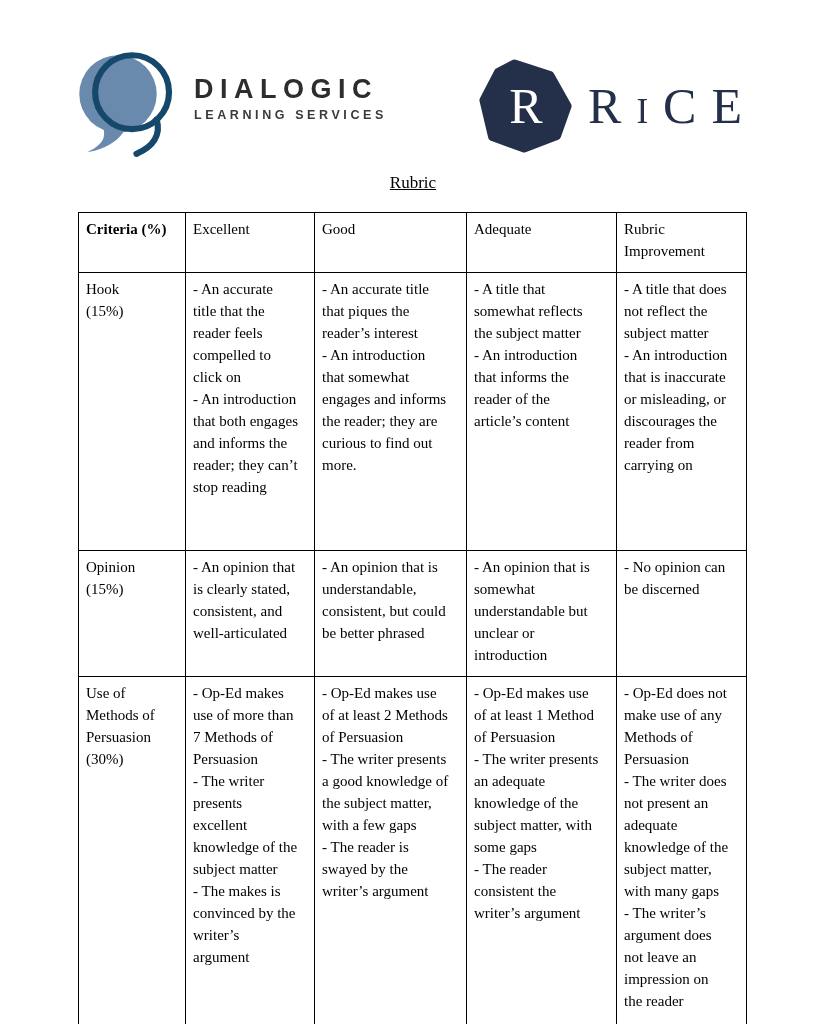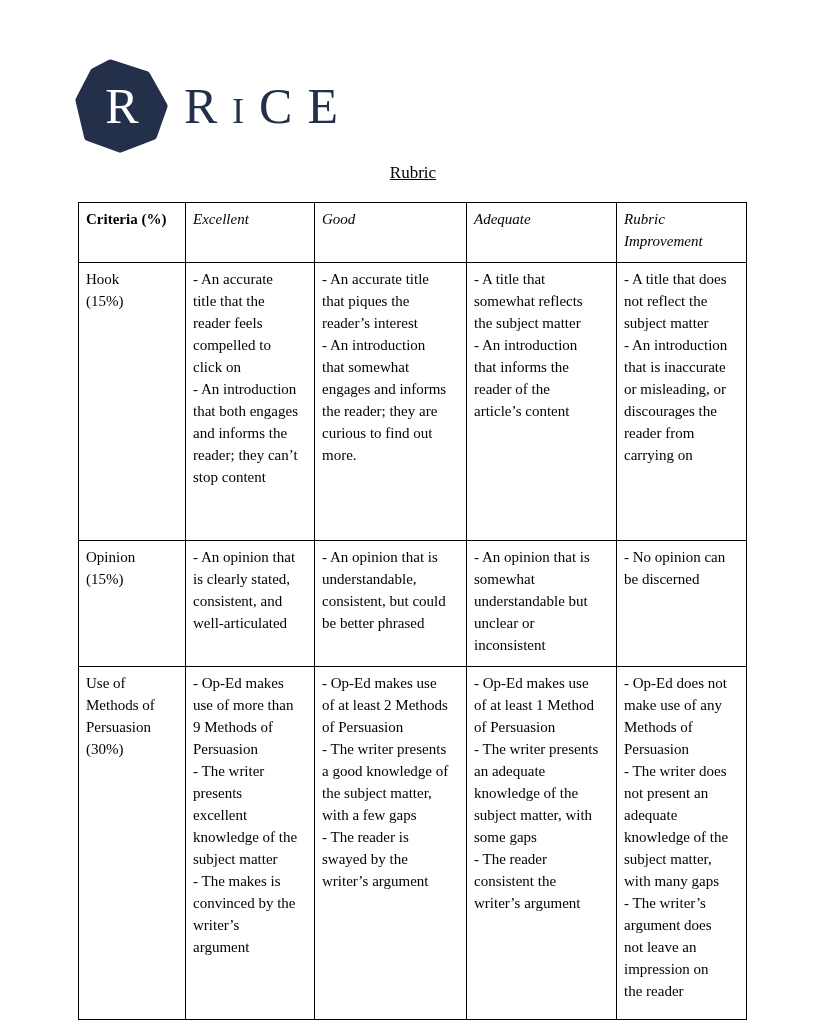--- a/index.html
+++ b/index.html
@@ -94,38 +94,49 @@
     border: 1.5px solid #000000;
     vertical-align: top;
     text-align: left;
     padding: 5px 16px 7px 7px;
     font-size: 15px;
     line-height: 22px;
     overflow: hidden;
   }
   table.rubric th {
     font-weight: normal;
-    font-style: italic;
     height: 47px;
   }
   table.rubric th.crit-head {
     font-weight: bold;
     font-style: normal;
   }
   td.criteria { white-space: pre-line; }
   tr.row-hook td { height: 265px; font-family: Liberation Serif, serif; }
   tr.row-opinion td { height: 113px; }
   tr.row-persuasion td { height: 340px; }
   .bullet { margin: 0; }
 </style>
 </head>
 <body>
 
 <div class="logo-band">
 
+  <div class="dialogic-logo">
+    <svg class="bubble-svg" viewBox="0 0 125 125" aria-hidden="true">
+      <circle cx="50" cy="50" r="44" fill="#6a8aad"></circle>
+      <path d="M32,84 C38,100 32,108 15,116 C38,113 55,100 59,87 Z" fill="#6a8aad"></path>
+      <circle cx="66" cy="48" r="42" fill="none" stroke="#16486b" stroke-width="7"></circle>
+      <path d="M94,79 C99,97 90,110 71,118" fill="none" stroke="#16486b" stroke-width="7" stroke-linecap="round"></path>
+    </svg>
+    <div class="dialogic-text">
+      <div class="dialogic-word">DIALOGIC</div>
+      <div class="dialogic-sub">LEARNING SERVICES</div>
+    </div>
+  </div>
 
   <div class="rice-logo">
     <svg class="hex-svg" viewBox="0 0 100 100" aria-hidden="true">
       <polygon points="38,6 75,18 93,50 82,81 48,94 15,82 6,44 21,15" fill="#243049" stroke="#243049" stroke-width="9" stroke-linejoin="round"></polygon>
       <text x="50" y="68" text-anchor="middle" font-family="Liberation Serif, serif" font-size="52" fill="#ffffff">R</text>
     </svg>
     <div class="rice-letters" id="rice-letters">
         <span class="rice-letter">R</span>
         <span class="rice-letter small">I</span>
         <span class="rice-letter">C</span>
@@ -153,21 +164,21 @@
         <th>Adequate</th>
         <th>Rubric Improvement</th>
       </tr>
   </thead>
   <tbody id="rubric-body">
       <tr class="row-hook">
         <td class="criteria">Hook
 (15%)</td>
         <td>
           <div class="bullet">- An accurate title that the reader feels compelled to click on</div>
-          <div class="bullet">- An introduction that both engages and informs the reader; they can’t stop content</div>
+          <div class="bullet">- An introduction that both engages and informs the reader; they can’t stop reading</div>
         </td>
         <td>
           <div class="bullet">- An accurate title that piques the reader’s interest</div>
           <div class="bullet">- An introduction that somewhat engages and informs the reader; they are curious to find out more.</div>
         </td>
         <td>
           <div class="bullet">- A title that somewhat reflects the subject matter</div>
           <div class="bullet">- An introduction that informs the reader of the article’s content</div>
         </td>
         <td>
@@ -178,33 +189,33 @@
       <tr class="row-opinion">
         <td class="criteria">Opinion
 (15%)</td>
         <td>
           <div class="bullet">- An opinion that is clearly stated, consistent, and well-articulated</div>
         </td>
         <td>
           <div class="bullet">- An opinion that is understandable, consistent, but could be better phrased</div>
         </td>
         <td>
-          <div class="bullet">- An opinion that is somewhat understandable but unclear or inconsistent</div>
+          <div class="bullet">- An opinion that is somewhat understandable but unclear or introduction</div>
         </td>
         <td>
           <div class="bullet">- No opinion can be discerned</div>
         </td>
       </tr>
       <tr class="row-persuasion">
         <td class="criteria">Use of
 Methods of
 Persuasion
 (30%)</td>
         <td>
-          <div class="bullet">- Op-Ed makes use of more than 9 Methods of Persuasion</div>
+          <div class="bullet">- Op-Ed makes use of more than 7 Methods of Persuasion</div>
           <div class="bullet">- The writer presents excellent knowledge of the subject matter</div>
           <div class="bullet">- The makes is convinced by the writer’s argument</div>
         </td>
         <td>
           <div class="bullet">- Op-Ed makes use of at least 2 Methods of Persuasion</div>
           <div class="bullet">- The writer presents a good knowledge of the subject matter, with a few gaps</div>
           <div class="bullet">- The reader is swayed by the writer’s argument</div>
         </td>
         <td>
           <div class="bullet">- Op-Ed makes use of at least 1 Method of Persuasion</div>

